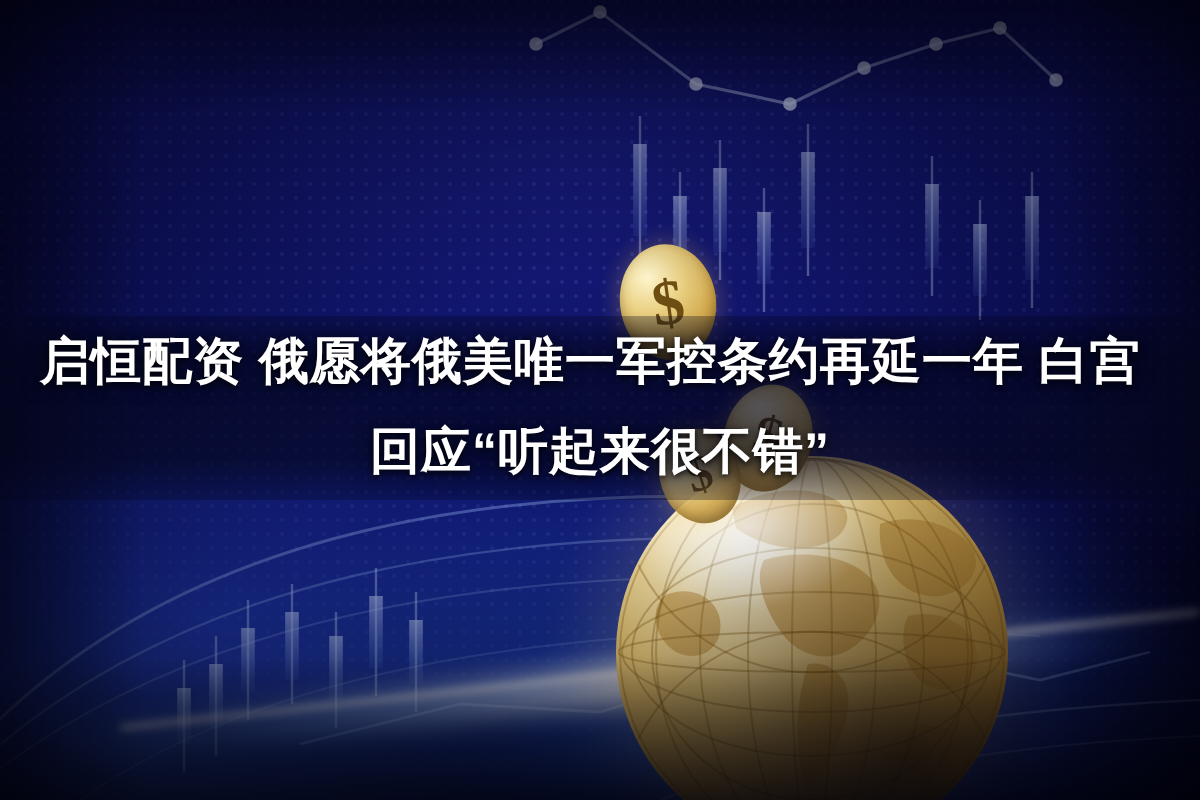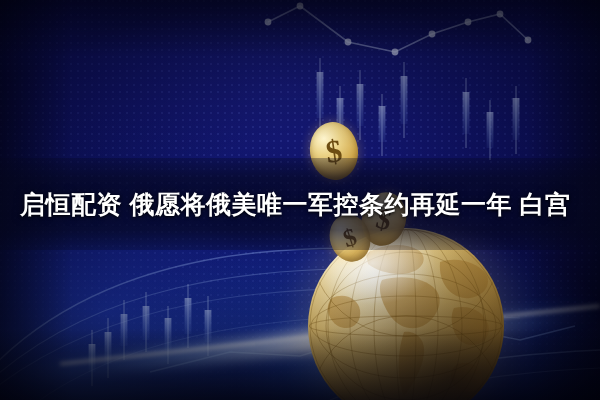--- a/index.html
+++ b/index.html
@@ -232,15 +232,16 @@
   </div>
   <div class="coin" style="left:330px;top:214px;width:40px;height:48px;font-size:25px;transform:rotate(-18deg);opacity:.9;">
     <span>$</span>
   </div>
 
   <div class="layer" id="bg-vignette"></div>
 
   <div id="text-band"></div>
   <div id="headline">
     <div class="hl-line" id="hl-line1">启恒配资 俄愿将俄美唯一军控条约再延一年 白宫</div>
+    <div class="hl-line" id="hl-line2">回应“听起来很不错”</div>
   </div>
 
 </div>
 
 </body></html>

